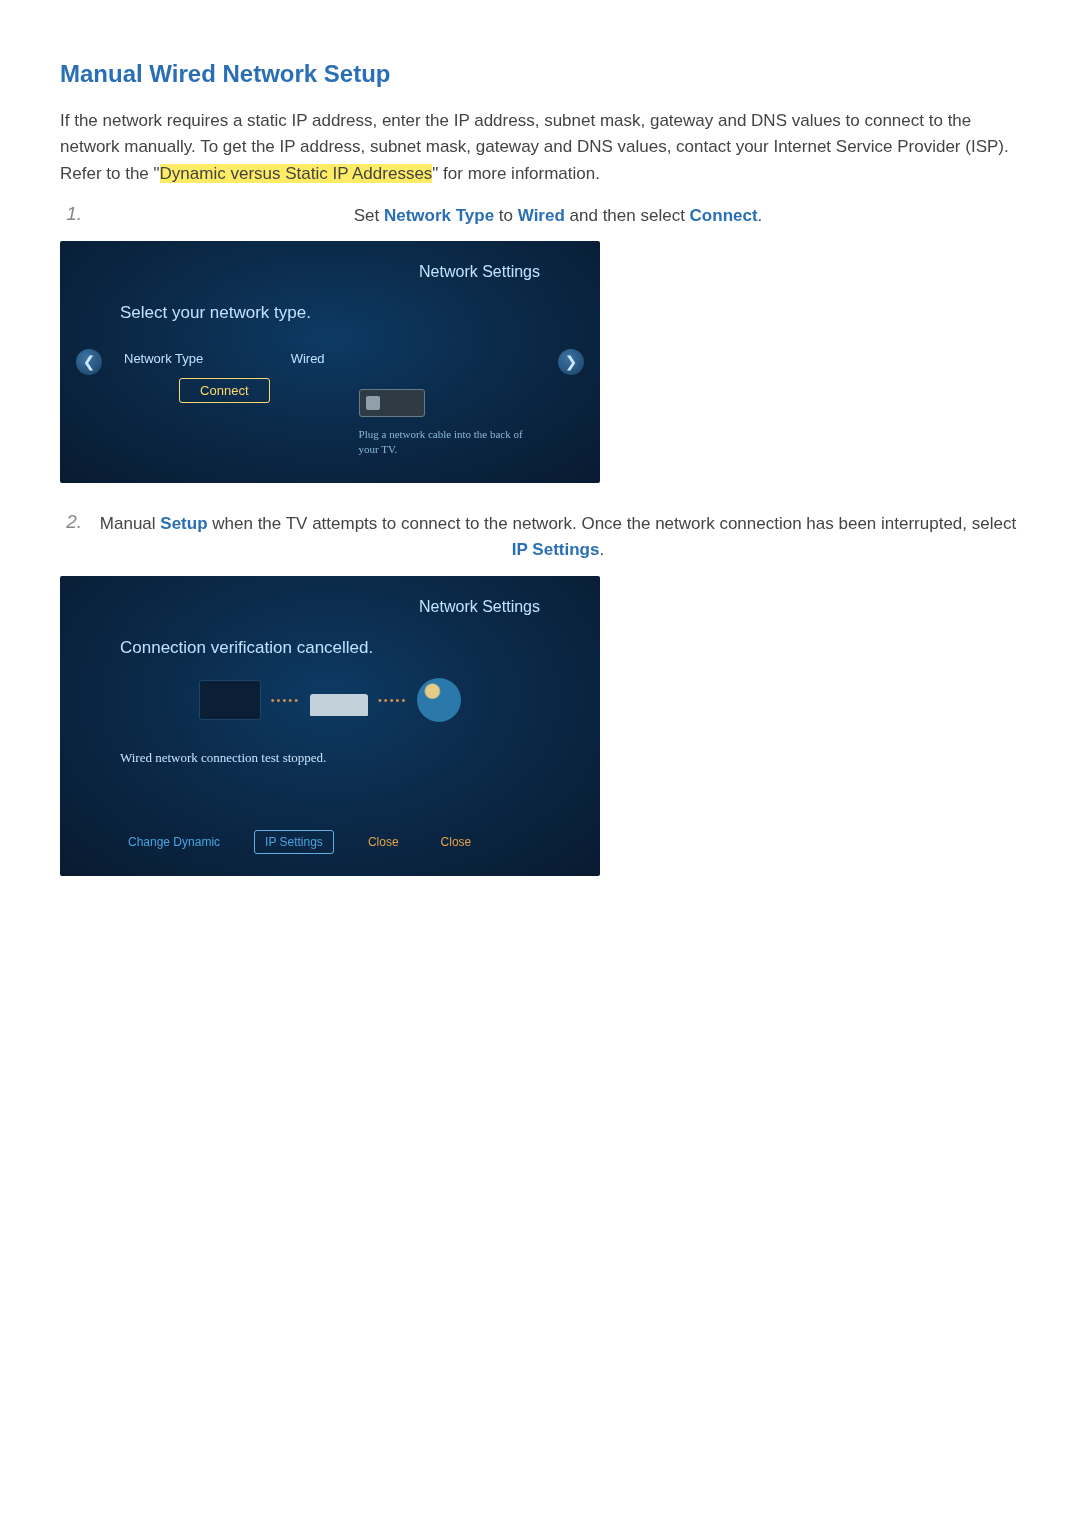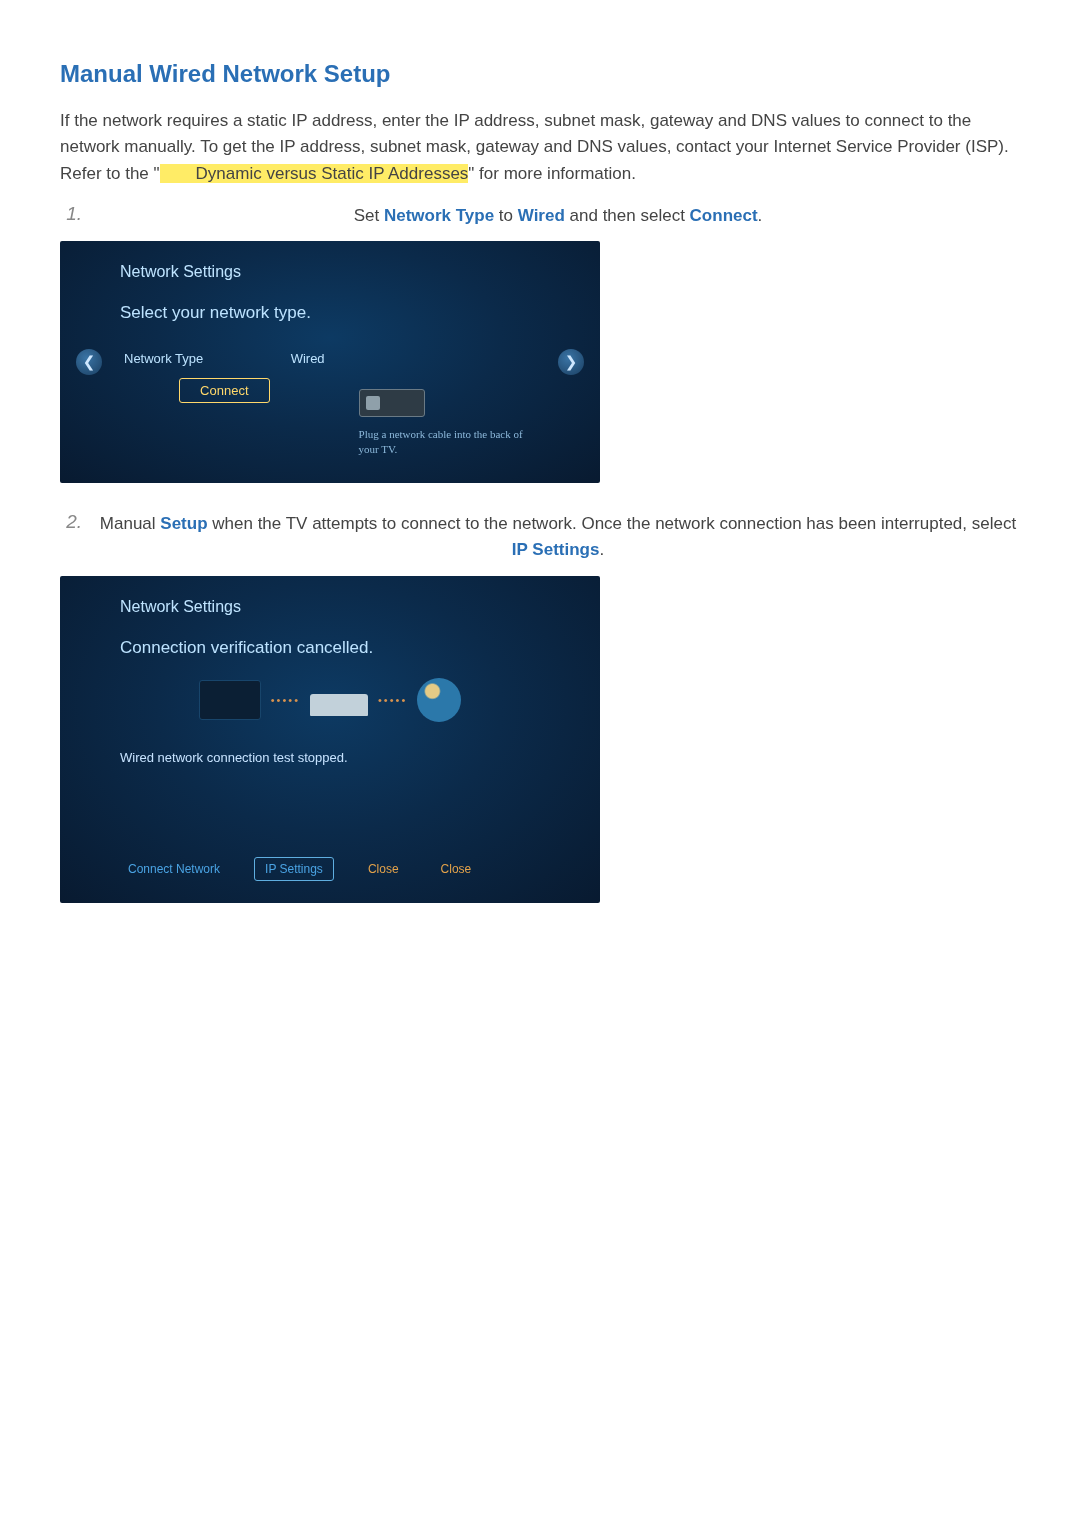--- a/index.html
+++ b/index.html
@@ -15,21 +15,21 @@
     font-size: 24px;
     font-weight: 600;
     margin-bottom: 20px;
   }
   .intro {
     font-size: 17px;
     line-height: 1.55;
     color: #444;
     margin-bottom: 16px;
   }
-  .highlight { background: #ffec66; padding-left: 36px; }
+  .highlight { background: #ffec66; }
   .step-row { display: flex; margin: 4px 0 12px 0; }
   .step-num {
     font-style: italic;
     color: #888;
     font-size: 19px;
     width: 36px;
     flex: 0 0 36px;
     text-align: right;
     padding-right: 14px;
   }
@@ -41,21 +41,21 @@
     width: 540px;
     margin: 10px 0 28px 0;
     background: radial-gradient(ellipse at 50% 40%, #0d3a63 0%, #0b2a4a 45%, #081a30 100%);
     border-radius: 2px;
     position: relative;
     color: #d7ecff;
     font-size: 13px;
     padding: 22px 60px 26px 60px;
   }
   .tv-title {
-    text-align: left;
+    text-align: right;
     color: #bfe4ff;
     font-size: 16px;
     margin-bottom: 22px;
     font-weight: 400;
   }
   .tv-subtitle { color: #bde3ff; font-size: 17px; margin-bottom: 20px; }
 
   
   .p1-body { display: flex; gap: 30px; }
   .p1-left { flex: 1.15; }
@@ -109,21 +109,21 @@
     display: flex; align-items: center; justify-content: center;
     gap: 10px; margin: 10px 0 28px 0;
   }
   .tv-box { width: 62px; height: 40px; background: #0b1f34; border: 1px solid #18456b; border-radius: 3px; }
   .router-box { width: 58px; height: 22px; background: #c2d1da; border-radius: 3px 3px 1px 1px; margin-top: 10px; }
   .dots { letter-spacing: 2px; color: #d8924e; font-size: 11px; }
   .globe {
     width: 44px; height: 44px; border-radius: 50%;
     background: radial-gradient(circle at 35% 30%, #e4cb86 0 16%, #2b78aa 20% 100%);
   }
-  .p2-msg { font-size: 13px; color: #c7e3ff; margin-bottom: 92px; }
+  .p2-msg { font-size: 13px; color: #c7e3ff; margin-bottom: 64px; font-family: Liberation Serif, serif; }
   .btn-bar { display: flex; gap: 26px; justify-content: flex-start; }
   .tv-btn {
     font-size: 12px;
     padding: 4px 8px;
     background: transparent;
     border: none;
     color: #e3a24a;
   }
   .tv-btn.blue { color: #4aa3e3; }
   .tv-btn.boxed { border: 1px solid #5faee0; border-radius: 3px; padding: 4px 10px; }
@@ -180,18 +180,18 @@
   <div class="tv-subtitle">Connection verification cancelled.</div>
   <div class="diagram">
     <div class="tv-box"></div>
     <div class="dots">•••••</div>
     <div class="router-box"></div>
     <div class="dots">•••••</div>
     <div class="globe"></div>
   </div>
   <div class="p2-msg">Wired network connection test stopped.</div>
   <div class="btn-bar">
-    <button class="tv-btn blue">Connect Network</button>
+    <button class="tv-btn blue">Change Dynamic</button>
     <button class="tv-btn blue boxed">IP Settings</button>
     <button class="tv-btn">Close</button>
     <button class="tv-btn">Close</button>
   </div>
 </div>
 
 </body></html>

